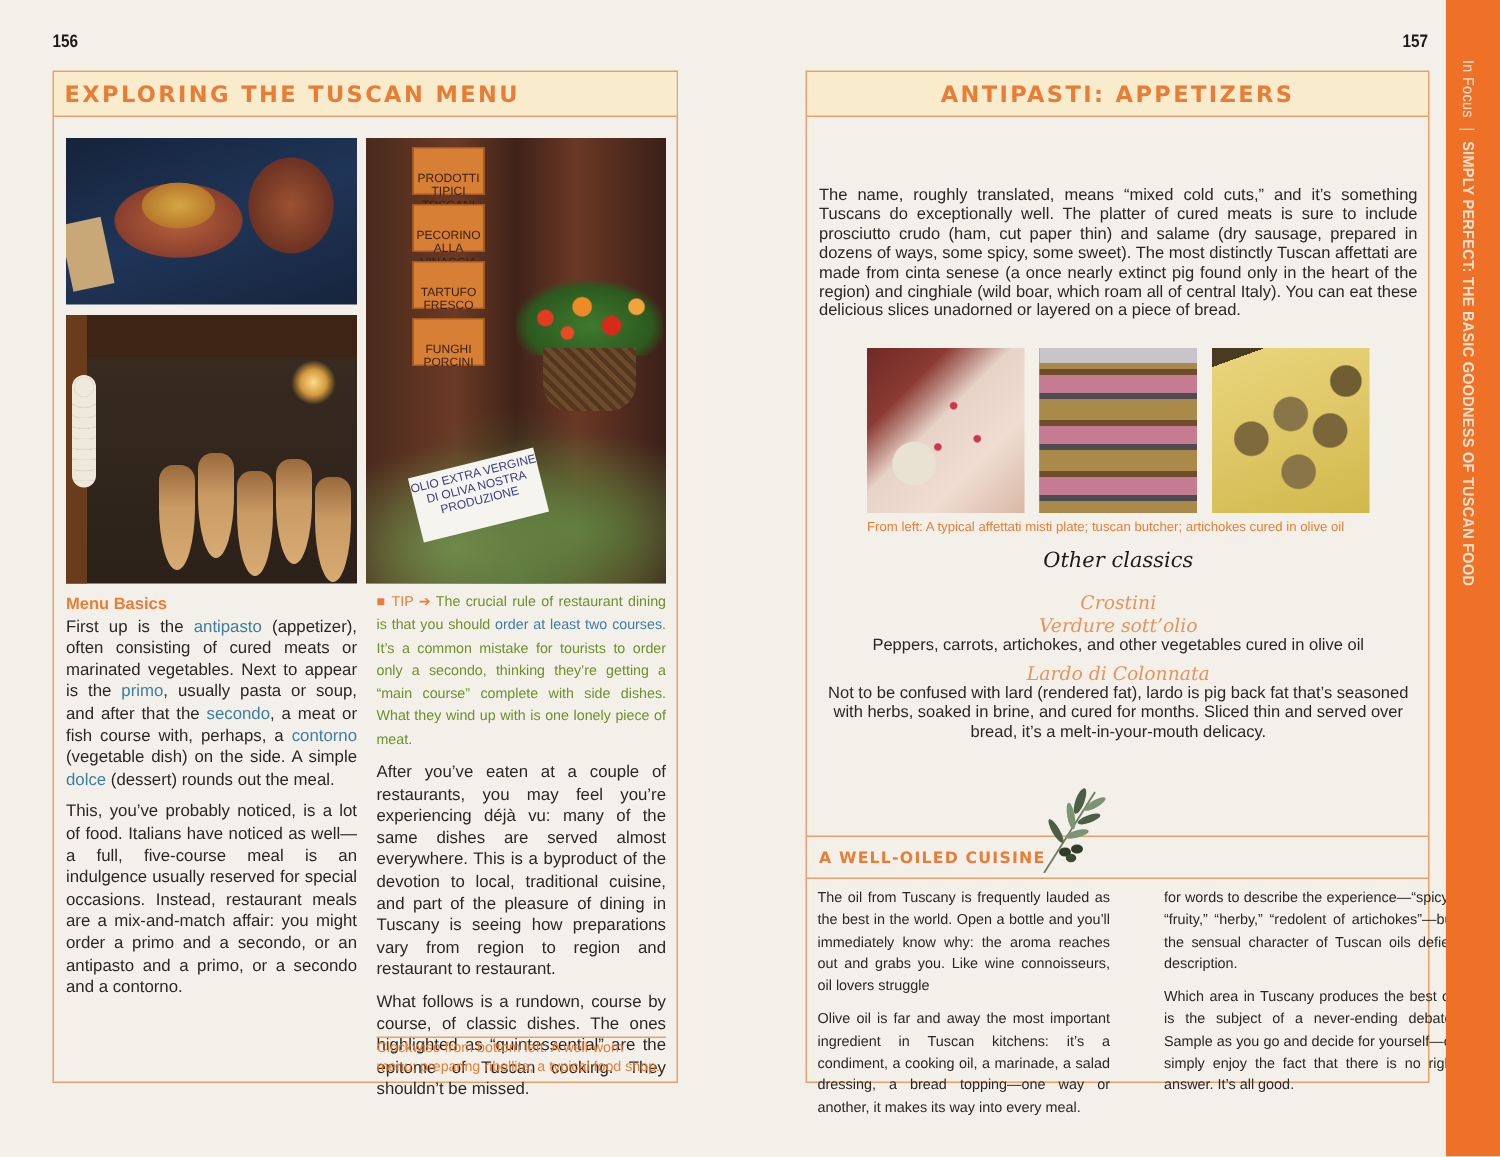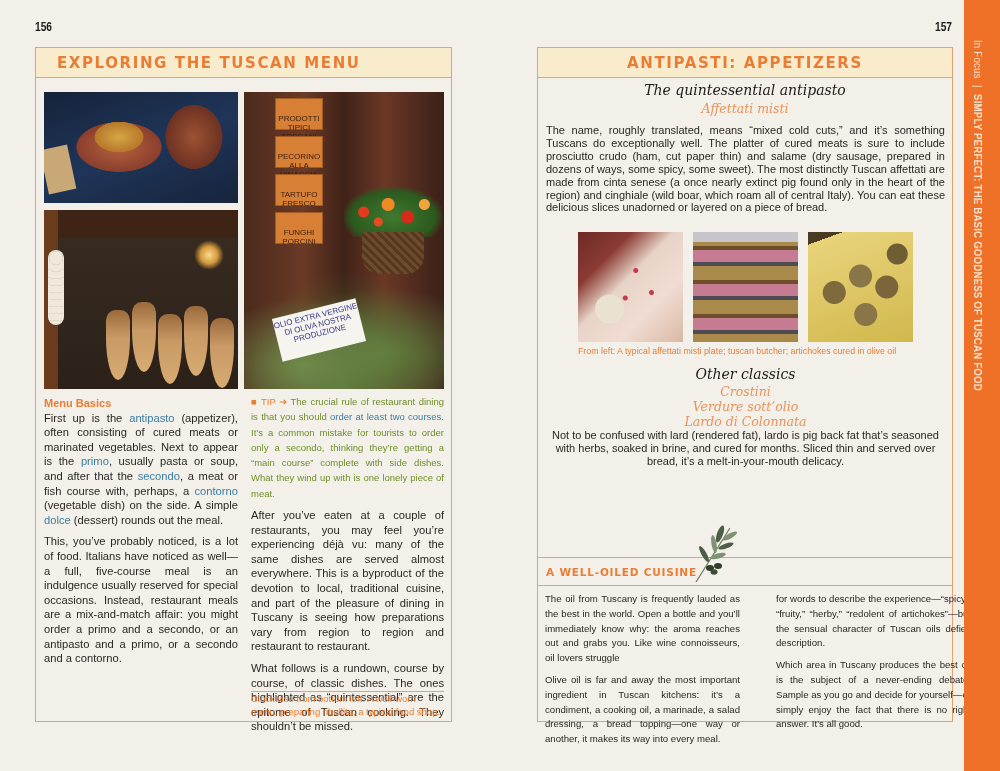--- a/index.html
+++ b/index.html
@@ -32,21 +32,21 @@
     }
     .box-head h1 {
       font-family: "DejaVu Sans", sans-serif;
       font-weight: bold;
       color: #e97d35;
       font-size: 15px;
       letter-spacing: 1.6px;
     }
     
     #left-box { left: 35px; top: 47px; width: 417px; height: 675px; }
-    #left-box .box-head { padding-left: 21px; }
+    #left-box .box-head { padding-left: 7px; }
 
     .photo { position: absolute; overflow: hidden; }
     #photo-ribollita {
       left: 8px; top: 44px; width: 194px; height: 111px;
       background:
         radial-gradient(ellipse 40px 25px at 75px 45px, #d6a646 0%, #b7782a 60%, transparent 62%),
         radial-gradient(ellipse 60px 35px at 75px 55px, #b7623e 0%, #8a3f2d 70%, transparent 72%),
         radial-gradient(ellipse 40px 45px at 150px 45px, #9c5232 0%, #6d3223 70%, transparent 72%),
         linear-gradient(160deg, #15233a 0%, #1f3558 50%, #17243c 100%);
     }
@@ -174,21 +174,21 @@
         radial-gradient(circle at 75% 50%, #7a663a 0 11px, transparent 12px),
         radial-gradient(circle at 55% 75%, #8a7548 0 11px, transparent 12px),
         radial-gradient(circle at 85% 20%, #6f5e34 0 10px, transparent 11px),
         linear-gradient(160deg, #4a3a22 0 12px, #e8d37a 12px, #d1b84c 100%);
     }
     .rcaption {
       position: absolute; top: 298px; left: 40px; width: 335px;
       color: #e97d35; font-size: 8.8px; text-align: left;
     }
     #classics { position: absolute; left: 8px; top: 318px; width: 399px; text-align: center; }
-    #classics .serif-title { margin-bottom: 2px; }
+    #classics .serif-title { margin-bottom: 12px; }
     #classics .rtext { margin-bottom: 4px; }
 
     .olive-branch { position: absolute; left: 152px; top: 476px; width: 52px; height: 58px; }
 
     .oil-divider { position: absolute; left: 0; top: 509px; width: 414px; border-top: 1px solid #e9a06c; }
     .oil-title {
       position: absolute; left: 8px; top: 518px;
       font-family: "DejaVu Sans", sans-serif; font-weight: bold;
       color: #e97d35; font-size: 10.5px; letter-spacing: 0.8px;
     }
@@ -263,37 +263,34 @@
   </div>
 
   <div class="caption-left">Clockwise from bottom left: A well-worn menu; preparing ribollita; a typical food shop.</div>
 </div>
 
 <div id="right-box" class="box">
   <div class="box-head">
     <h1>ANTIPASTI: APPETIZERS</h1>
   </div>
 
-  <div style="position:absolute; left:0; top:34px; width:414px;">
-    <div class="serif-title">The quintessential antipasto</div>
-    <div class="serif-sub" style="margin-top:3px">Affettati misti</div>
-  </div>
   <div id="intro" class="rtext">The name, roughly translated, means “mixed cold cuts,” and it’s something Tuscans do exceptionally well. The platter of cured meats is sure to include prosciutto crudo (ham, cut paper thin) and salame (dry sausage, prepared in dozens of ways, some spicy, some sweet). The most distinctly Tuscan affettati are made from cinta senese (a once nearly extinct pig found only in the heart of the region) and cinghiale (wild boar, which roam all of central Italy). You can eat these delicious slices unadorned or layered on a piece of bread.</div>
 
   <div class="rphotos">
     <div id="rphoto1" class="rphoto"></div>
     <div id="rphoto2" class="rphoto"></div>
     <div id="rphoto3" class="rphoto"></div>
   </div>
   <div class="rcaption">From left: A typical affettati misti plate; tuscan butcher; artichokes cured in olive oil</div>
 
   <div id="classics">
     <div class="serif-title">Other classics</div>
     <div class="serif-sub">Crostini</div>
     <div class="serif-sub">Verdure sott’olio</div>
+    <div class="rtext">Peppers, carrots, artichokes, and other vegetables cured in olive oil</div>
     <div class="serif-sub">Lardo di Colonnata</div>
     <div class="rtext">Not to be confused with lard (rendered fat), lardo is pig back fat that’s seasoned with herbs, soaked in brine, and cured for months. Sliced thin and served over bread, it’s a melt-in-your-mouth delicacy.</div>
   </div>
 
   <div class="oil-divider"></div>
   <svg class="olive-branch" viewBox="0 0 52 58">
     <path d="M6 58 L40 4" stroke="#6d7b5a" stroke-width="1.2" fill="none"></path>
     <ellipse cx="30" cy="10" rx="3" ry="9" transform="rotate(20 30 10)" fill="#4b5e48"></ellipse>
     <ellipse cx="40" cy="12" rx="2.5" ry="8" transform="rotate(60 40 12)" fill="#7e9274"></ellipse>
     <ellipse cx="24" cy="20" rx="2.5" ry="9" transform="rotate(-10 24 20)" fill="#7e9274"></ellipse>

